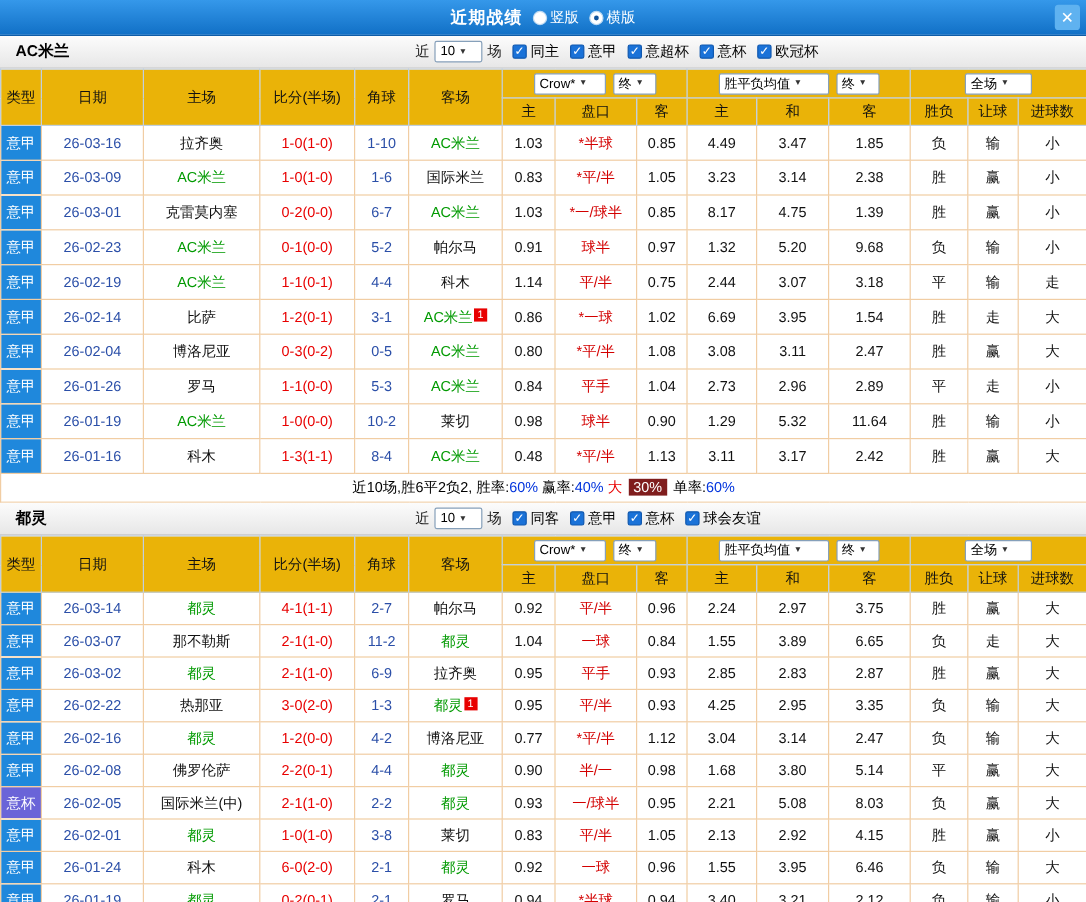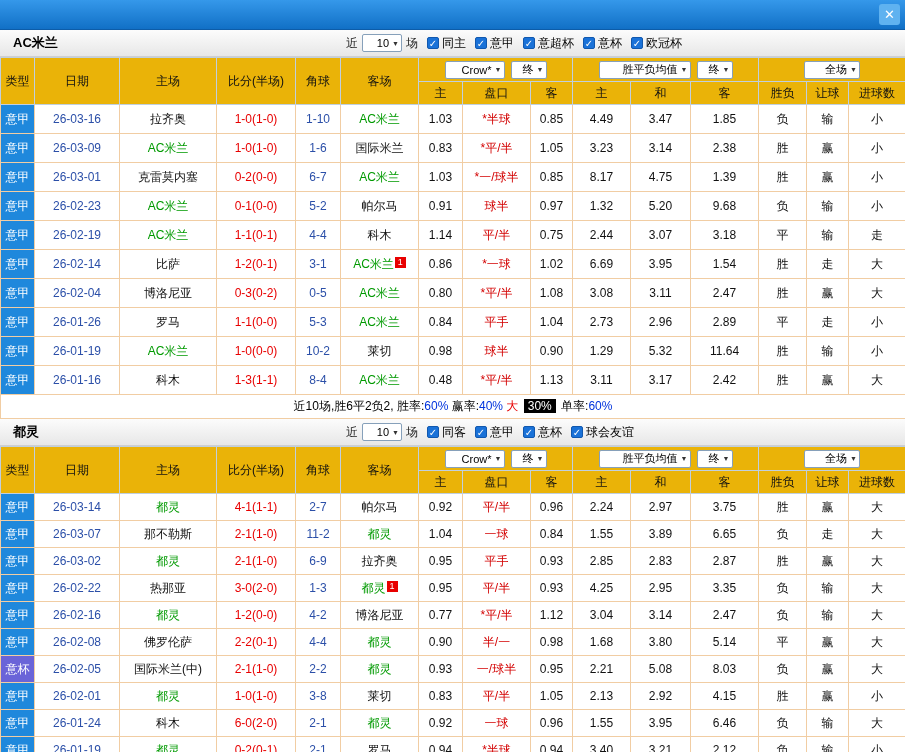--- a/index.html
+++ b/index.html
@@ -11,21 +11,21 @@
   .tb-title{font-size:14px;font-weight:bold;letter-spacing:1px}
   .radio{display:inline-flex;align-items:center;gap:3px;font-size:12px;cursor:pointer;margin-left:8px}
   .rdot{width:12px;height:12px;border-radius:50%;background:#fff;border:1px solid #bcd9f2;position:relative;display:inline-block}
   .rdot.on::after{content:"";position:absolute;left:3px;top:3px;width:4px;height:4px;border-radius:50%;background:#10539c}
   .close-btn{position:absolute;right:5px;top:4px;width:21px;height:21px;background:#5fb2f0;border-radius:3px;color:#fff;font-size:13px;line-height:21px;text-align:center;cursor:pointer;font-weight:bold}
 
   .team-header{height:27px;background:linear-gradient(180deg,#fcfcfc,#e7e7e7);border-bottom:1px solid #cfcfcf;display:flex;align-items:center;position:relative}
   .team-name{font-weight:bold;font-size:13px;margin-left:13px;color:#000}
   .filters{position:absolute;left:346px;top:0;height:100%;display:flex;align-items:center;gap:4px;white-space:nowrap}
   .flabel{font-size:12px;color:#222}
-  .select{display:inline-flex;align-items:center;justify-content:flex-end;background:#fff;border:1px solid #86a0ba;height:18px;padding:0 2px 0 4px;font-size:11px;color:#000;cursor:pointer;border-radius:2px;white-space:nowrap}
+  .select{display:inline-flex;align-items:center;justify-content:flex-start;background:#fff;border:1px solid #86a0ba;height:18px;padding:0 2px 0 4px;font-size:11px;color:#000;cursor:pointer;border-radius:2px;white-space:nowrap}
   .select .arrow{font-size:7px;color:#333;margin-left:3px}
   .chk{display:inline-flex;align-items:center;gap:3px;margin-left:5px;cursor:pointer}
   .box{width:12px;height:12px;background:#1a72d8;border:1px solid #1158ae;color:#fff;font-size:10px;line-height:11px;text-align:center;border-radius:2px;font-weight:bold}
 
   table.grid{border-collapse:collapse;table-layout:fixed;width:905px}
   .grid th{background:#eab308;border:1px solid #c0cfdf;font-weight:normal;font-size:12px;color:#111;padding:0}
   .grid tr.tr-groups th{height:24px}
   .grid tr.tr-sub th{height:23px}
   .th-flex{display:flex;align-items:center;justify-content:center;gap:6px}
   .grid td{border:1px solid #f1cda3;text-align:center;height:29px;padding:0;font-size:12px;white-space:nowrap;overflow:hidden;color:#111}
@@ -37,26 +37,37 @@
   td.handicap{color:#d30000}
   td.team-green{color:#009a00}
   .badge1{display:inline-block;background:#e80000;color:#fff;font-size:9px;min-width:11px;height:11px;line-height:11px;margin-left:1px;vertical-align:3px}
   .c-red{color:#e80000}
   .c-green{color:#009a00}
   .c-blue{color:#0061d5}
   td.summary-cell{height:24px}
   .sum-plain{color:#000}
   .sum-pct{color:#0033dd}
   .sum-big{color:#e80000}
-  .sum-badge{background:#000000;color:#fff;padding:0 4px;margin:16px 2px}
+  .sum-badge{background:#7f1d1d;color:#fff;padding:0 4px;margin:16px 2px}
 </style>
 </head>
 <body>
 
 <div class="titlebar">
+  <div class="tb-center">
+    <span class="tb-title">近期战绩</span>
+    <span class="radio">
+      <span class="rdot"></span>
+      <span>竖版</span>
+    </span>
+    <span class="radio">
+      <span class="rdot on"></span>
+      <span>横版</span>
+    </span>
+  </div>
   <span class="close-btn">✕</span>
 </div>
 
 <div id="sections-root">
     <div class="section">
       <div class="team-header">
         <span class="team-name">AC米兰</span>
         <div class="filters">
           <span class="flabel">近</span>
           <span class="select" style="width: 40px;">

